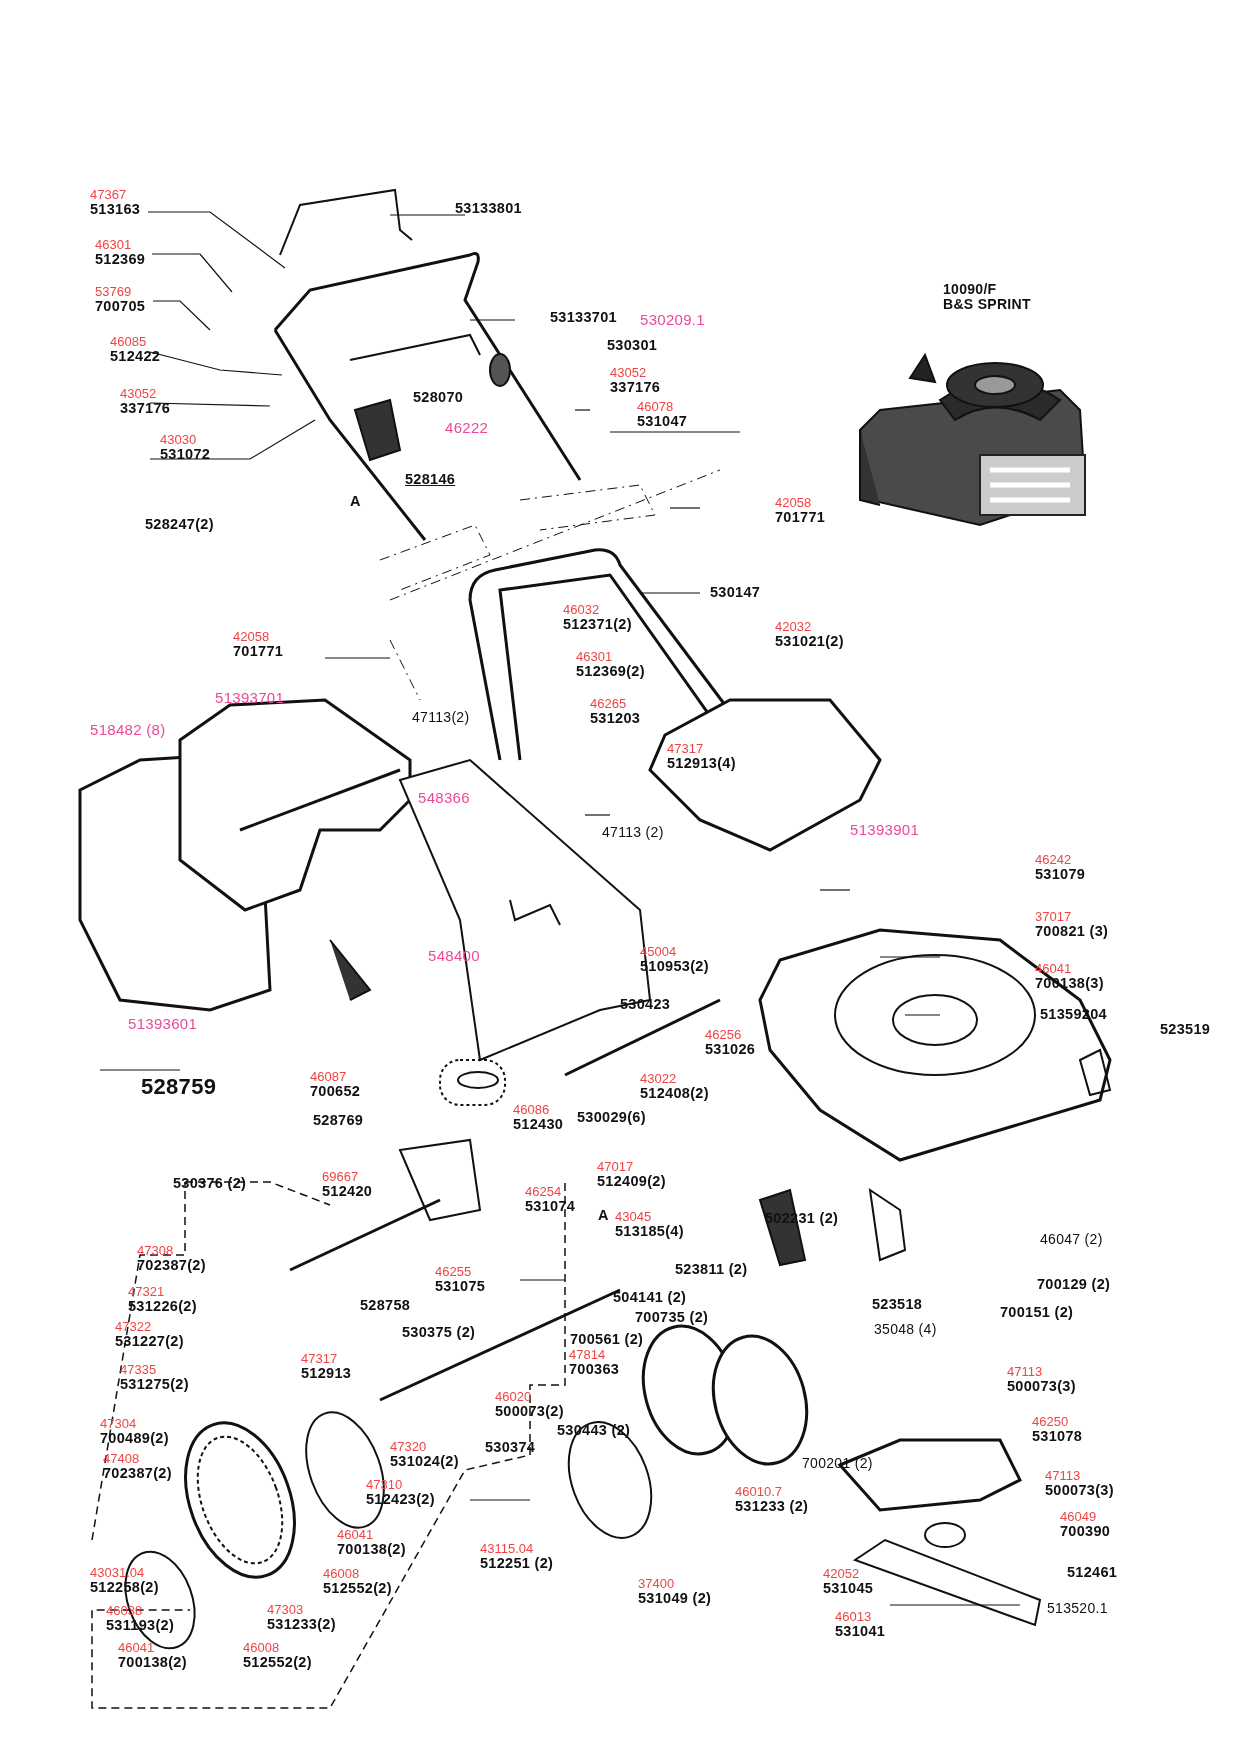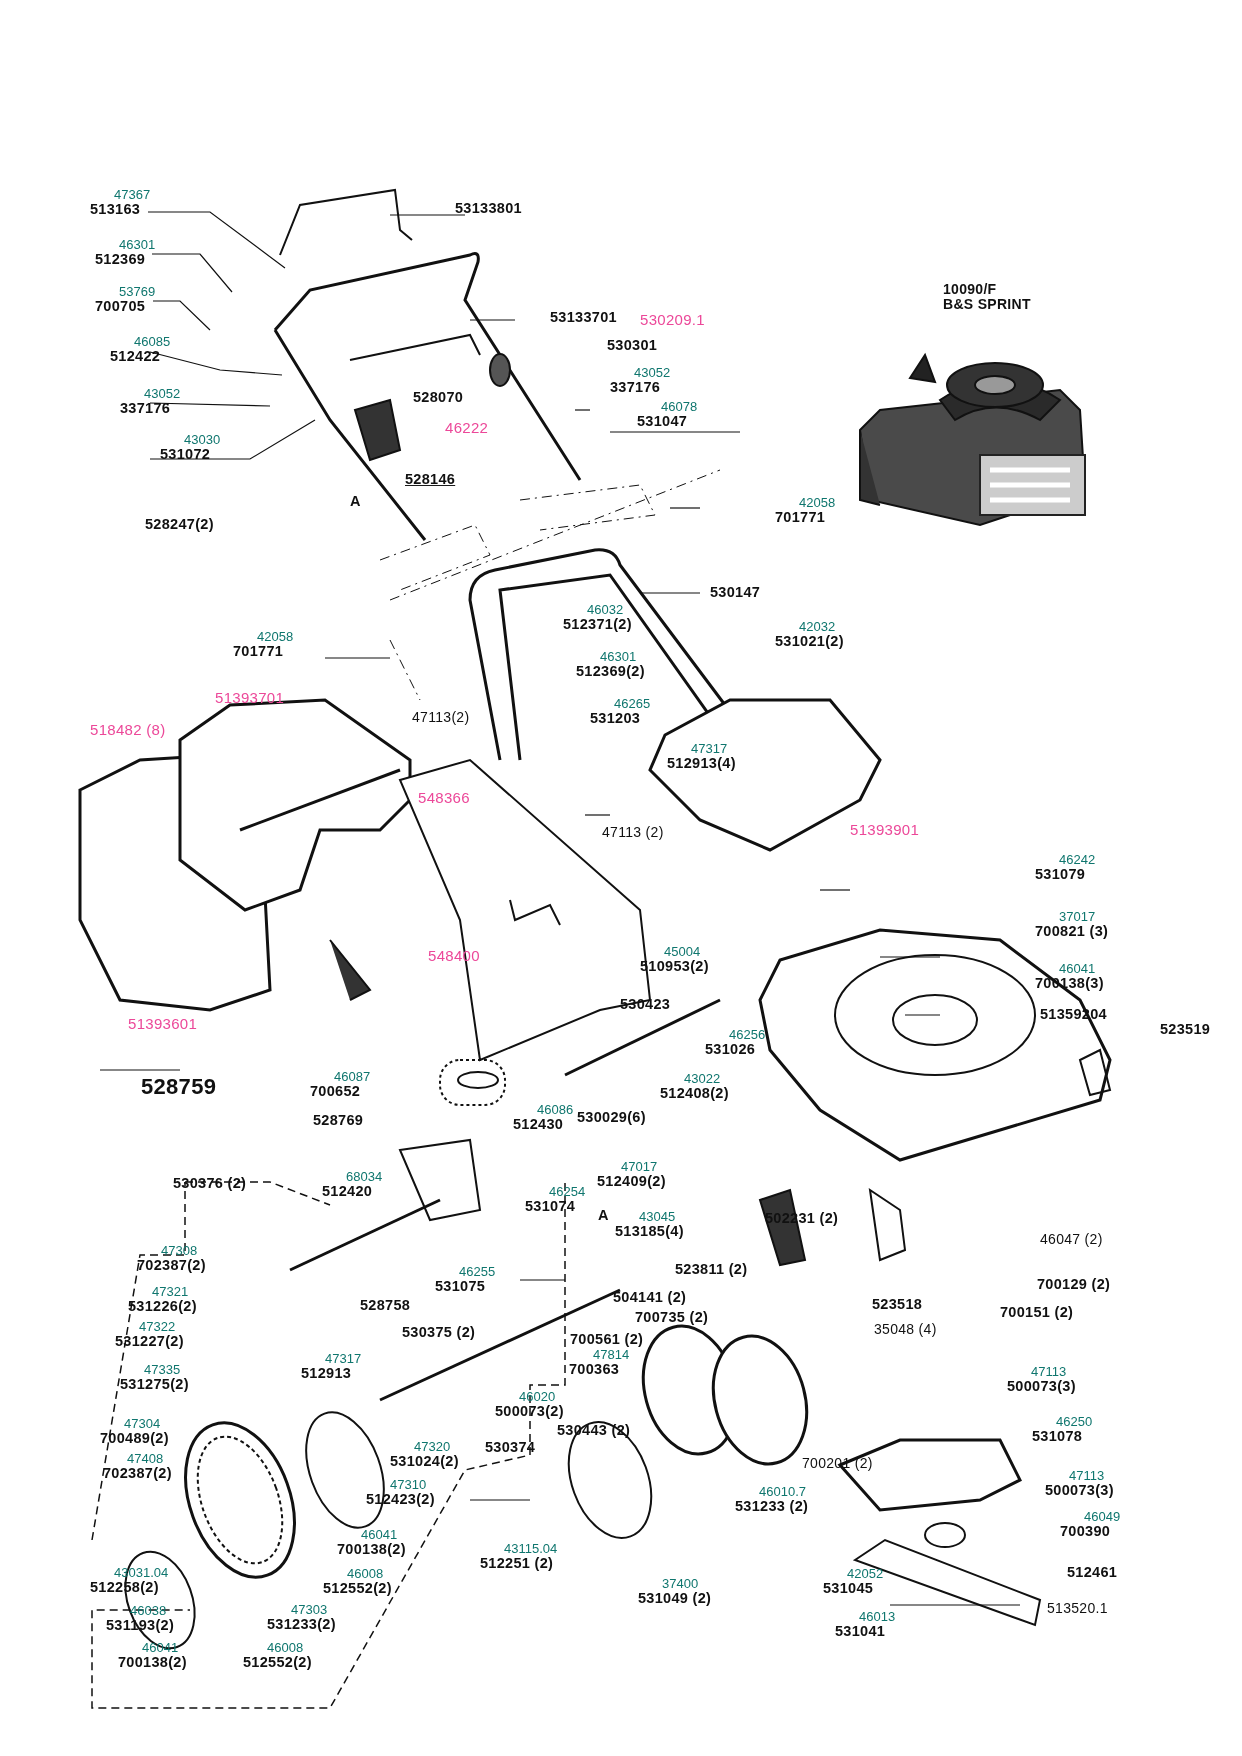--- a/index.html
+++ b/index.html
@@ -1,19 +1,19 @@
 <!DOCTYPE html>
 <html><head>
 <meta charset="utf-8">
 <style>
   html, body { margin:0; padding:0; background:#ffffff; }
   body { width:1242px; height:1756px; position:relative; overflow:hidden; font-family:"Liberation Sans", sans-serif; color:#1a1a1a; }
   #diagram { position:absolute; left:0; top:0; width:1242px; height:1756px; }
   .lbl { position:absolute; line-height:1.05; white-space:nowrap; }
-  .lbl .ref { display:block; font-size:13px; font-weight:normal; color:#0f766e;margin-left:24px; }
+  .lbl .ref { display:block; font-size:13px; font-weight:normal; color:#ef4444; }
   .lbl .pn { display:block; font-size:14.5px; font-weight:bold; letter-spacing:0.3px; color:#111; }
   .lbl .thin { font-size:15px; font-weight:normal; color:#ec4899; }
   .lbl .big { font-size:22px; font-weight:bold; }
   .lbl .plain { font-size:14px; font-weight:normal; }
 </style>
 </head>
 <body>
 
 <svg id="diagram" viewBox="0 0 1242 1756" xmlns="http://www.w3.org/2000/svg">
   <g fill="none" stroke="#111" stroke-width="2">
@@ -264,39 +264,39 @@
     <span class="ref">46256</span>
     <span class="pn">531026</span>
   </div>
 <div class="lbl" style="left:1160px;top:1022px;">
     <span class="pn">523519</span>
   </div>
 <div class="lbl" style="left:310px;top:1070px;">
     <span class="ref">46087</span>
     <span class="pn">700652</span>
   </div>
-<div class="lbl" style="left:660px;top:1072px;">
+<div class="lbl" style="left:640px;top:1072px;">
     <span class="ref">43022</span>
     <span class="pn">512408(2)</span>
   </div>
 <div class="lbl" style="left:513px;top:1103px;">
     <span class="ref">46086</span>
     <span class="pn">512430</span>
   </div>
 <div class="lbl" style="left:313px;top:1113px;">
     <span class="pn">528769</span>
   </div>
 <div class="lbl" style="left:577px;top:1110px;">
     <span class="pn">530029(6)</span>
   </div>
 <div class="lbl" style="left:173px;top:1176px;">
     <span class="pn">530376 (2)</span>
   </div>
 <div class="lbl" style="left:322px;top:1170px;">
-    <span class="ref">68034</span>
+    <span class="ref">69667</span>
     <span class="pn">512420</span>
   </div>
 <div class="lbl" style="left:597px;top:1160px;">
     <span class="ref">47017</span>
     <span class="pn">512409(2)</span>
   </div>
 <div class="lbl" style="left:525px;top:1185px;">
     <span class="ref">46254</span>
     <span class="pn">531074</span>
   </div>

